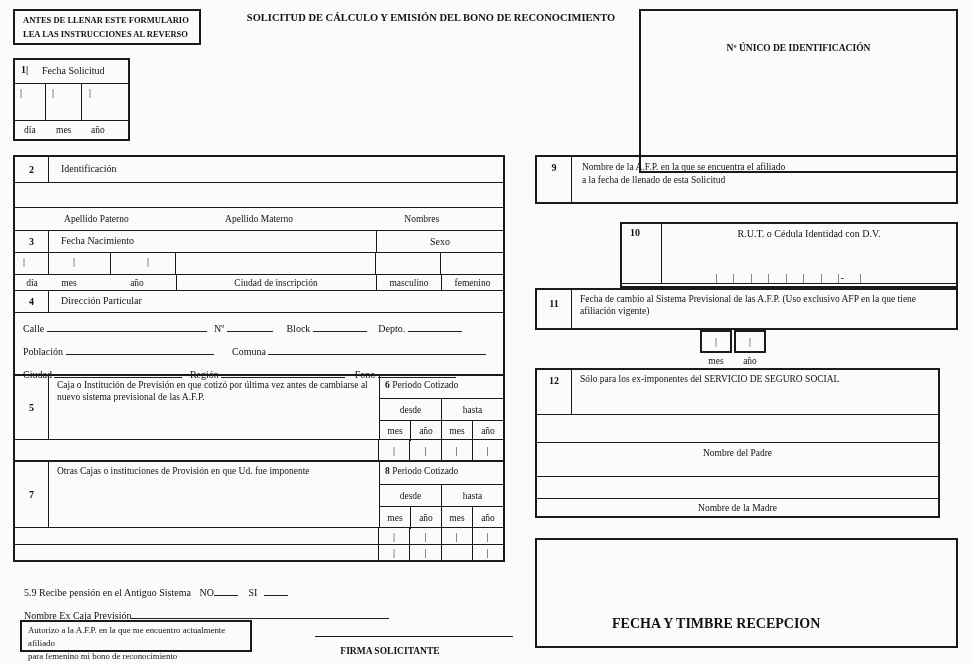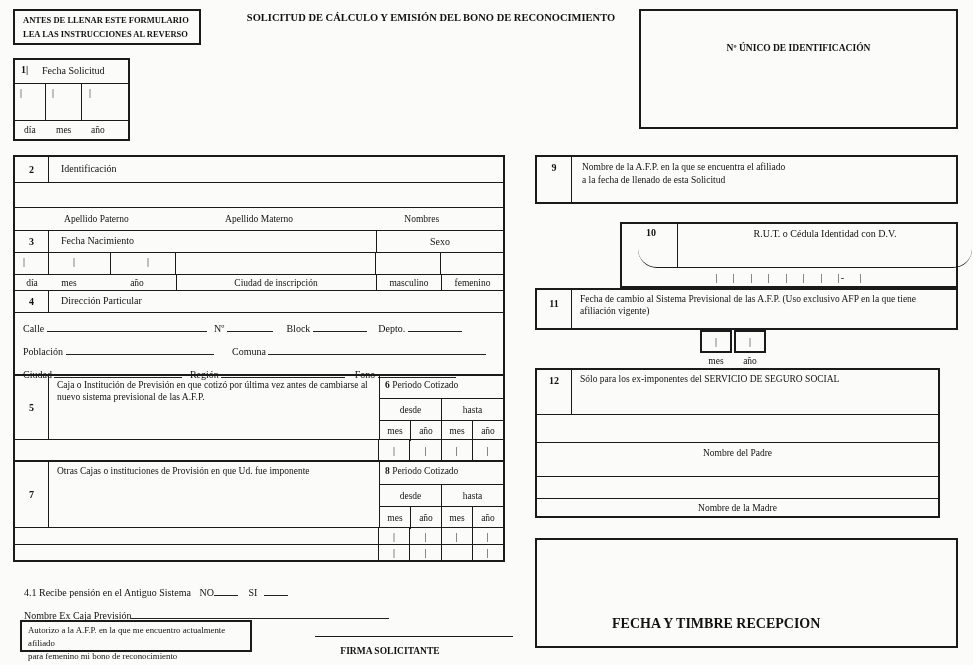--- a/index.html
+++ b/index.html
@@ -26,21 +26,21 @@
 
 <div class="abs" style="left:0;top:0;width:973px;height:665px;">
 
   <div class="abs bx" style="left:13px;top:9px;width:188px;height:36px;padding:3px 8px;font-size:8.5px;font-weight:bold;line-height:1.6;">
     <div>ANTES DE LLENAR ESTE FORMULARIO</div>
     <div>LEA LAS INSTRUCCIONES AL REVERSO</div>
   </div>
 
   <div class="abs bold" style="left:216px;top:12px;width:430px;text-align:center;font-size:10.5px;">SOLICITUD DE CÁLCULO Y EMISIÓN DEL BONO DE RECONOCIMIENTO</div>
 
-  <div class="abs bx" style="left:639px;top:9px;width:319px;height:120px;">
+  <div class="abs bx" style="left:639px;top:9px;width:319px;height:164px;">
     <div class="abs bold" style="left:0;top:32px;width:100%;text-align:center;font-size:9.5px;">Nº ÚNICO DE IDENTIFICACIÓN</div>
   </div>
 
   <div class="abs bx" style="left:13px;top:58px;width:117px;height:83px;">
     <div class="abs bb" style="left:0;top:0;width:100%;height:24px;">
       <span class="abs num" style="left:6px;top:4px;">1|</span>
       <span class="abs" style="left:27px;top:5px;">Fecha Solicitud</span>
     </div>
     <div class="abs" style="left:0;top:24px;width:100%;height:36px;">
       <div class="abs br" style="left:0;top:0;width:31px;height:100%;">
@@ -226,21 +226,21 @@
           </div>
         <div class="fl1 ctr bl"></div>
         <div class="fl1 ctr bl">
             <span>|</span>
           </div>
       </div>
     </div>
   </div>
 
   <div class="abs" style="left:24px;top:584px;">
-    <span>4.1 Recibe pensión en el Antiguo Sistema</span>
+    <span>5.9 Recibe pensión en el Antiguo Sistema</span>
     <span style="margin-left:6px;">NO</span><span class="u" style="width:24px;"></span>
     <span style="margin-left:8px;">SI</span>
     <span class="u" style="width:24px;margin-left:4px;"></span>
   </div>
 
   <div class="abs" style="left:24px;top:607px;">
     <span>Nombre Ex Caja Previsión</span><span class="u" style="width:258px;"></span>
   </div>
 
   <div class="abs" style="left:20px;top:620px;width:232px;height:32px;border:2px solid #1a1a1a;padding:2px 6px;font-size:8.8px;line-height:1.45;">
@@ -253,21 +253,21 @@
 
   <div class="abs bx" style="left:535px;top:155px;width:423px;height:49px;">
     <div class="abs br num" style="left:0;top:0;width:35px;height:100%;text-align:center;padding-top:5px;">9</div>
     <div class="abs sm" style="left:35px;top:0;width:384px;padding:4px 10px;line-height:1.35;">
       <div>Nombre de la A.F.P. en la que se encuentra el afiliado</div>
       <div>a la fecha de llenado de esta Solicitud</div>
     </div>
   </div>
 
   <div class="abs bx" style="left:620px;top:222px;width:338px;height:66px;">
-    <div class="abs bb" style="left:16px;top:0;width:100%;height:44px;border-radius:19px;">
+    <div class="abs bb" style="left:0;top:0;width:100%;height:60px;">
       <div class="abs br num" style="left:0;top:0;width:40px;height:100%;padding:3px 0 0 8px;">10</div>
       <div class="abs" style="left:40px;top:4px;width:294px;text-align:center;">R.U.T. o Cédula Identidad con D.V.</div>
     </div>
     <div class="abs ctr rut" style="left:0;top:44px;width:100%;height:18px;">
       <span>| | | | | | | |- |</span>
     </div>
   </div>
 
   <div class="abs bx" style="left:535px;top:288px;width:423px;height:42px;">
     <div class="abs br num" style="left:0;top:0;width:35px;height:100%;text-align:center;padding-top:8px;">11</div>

